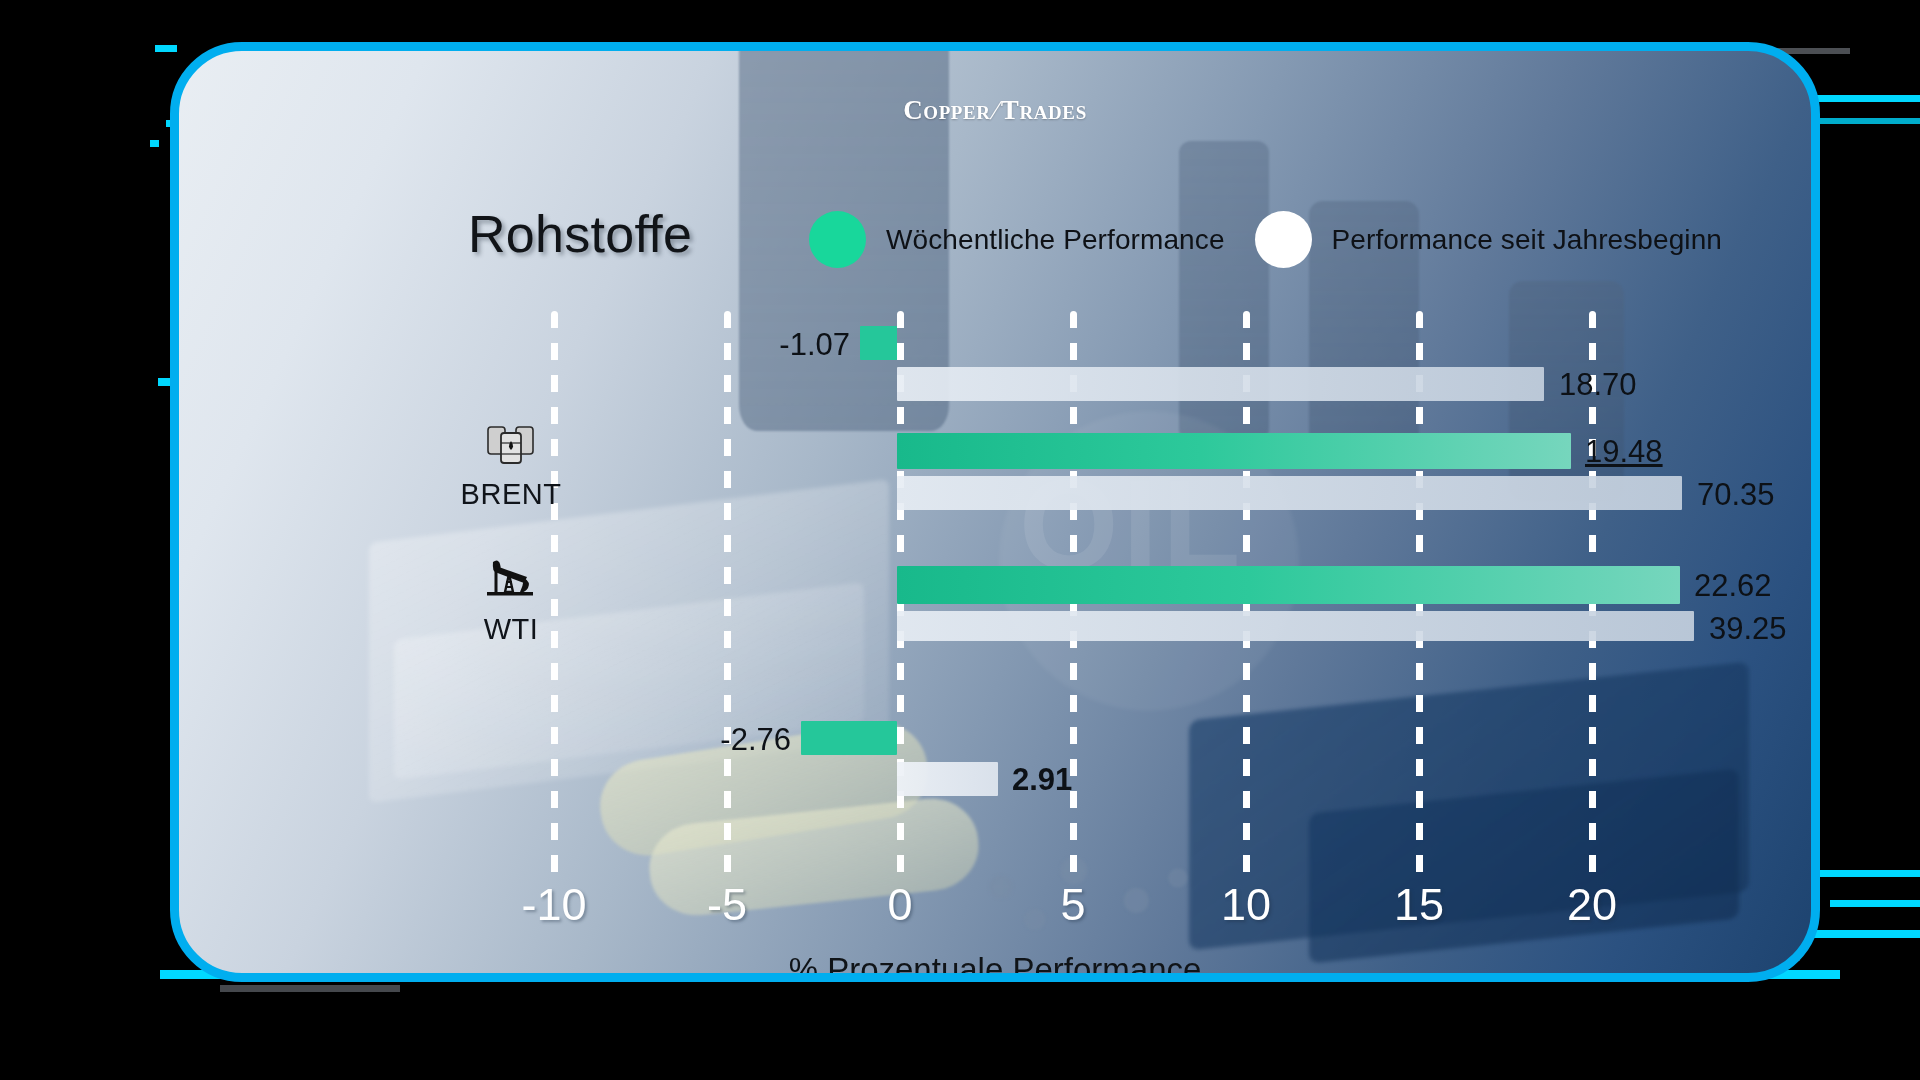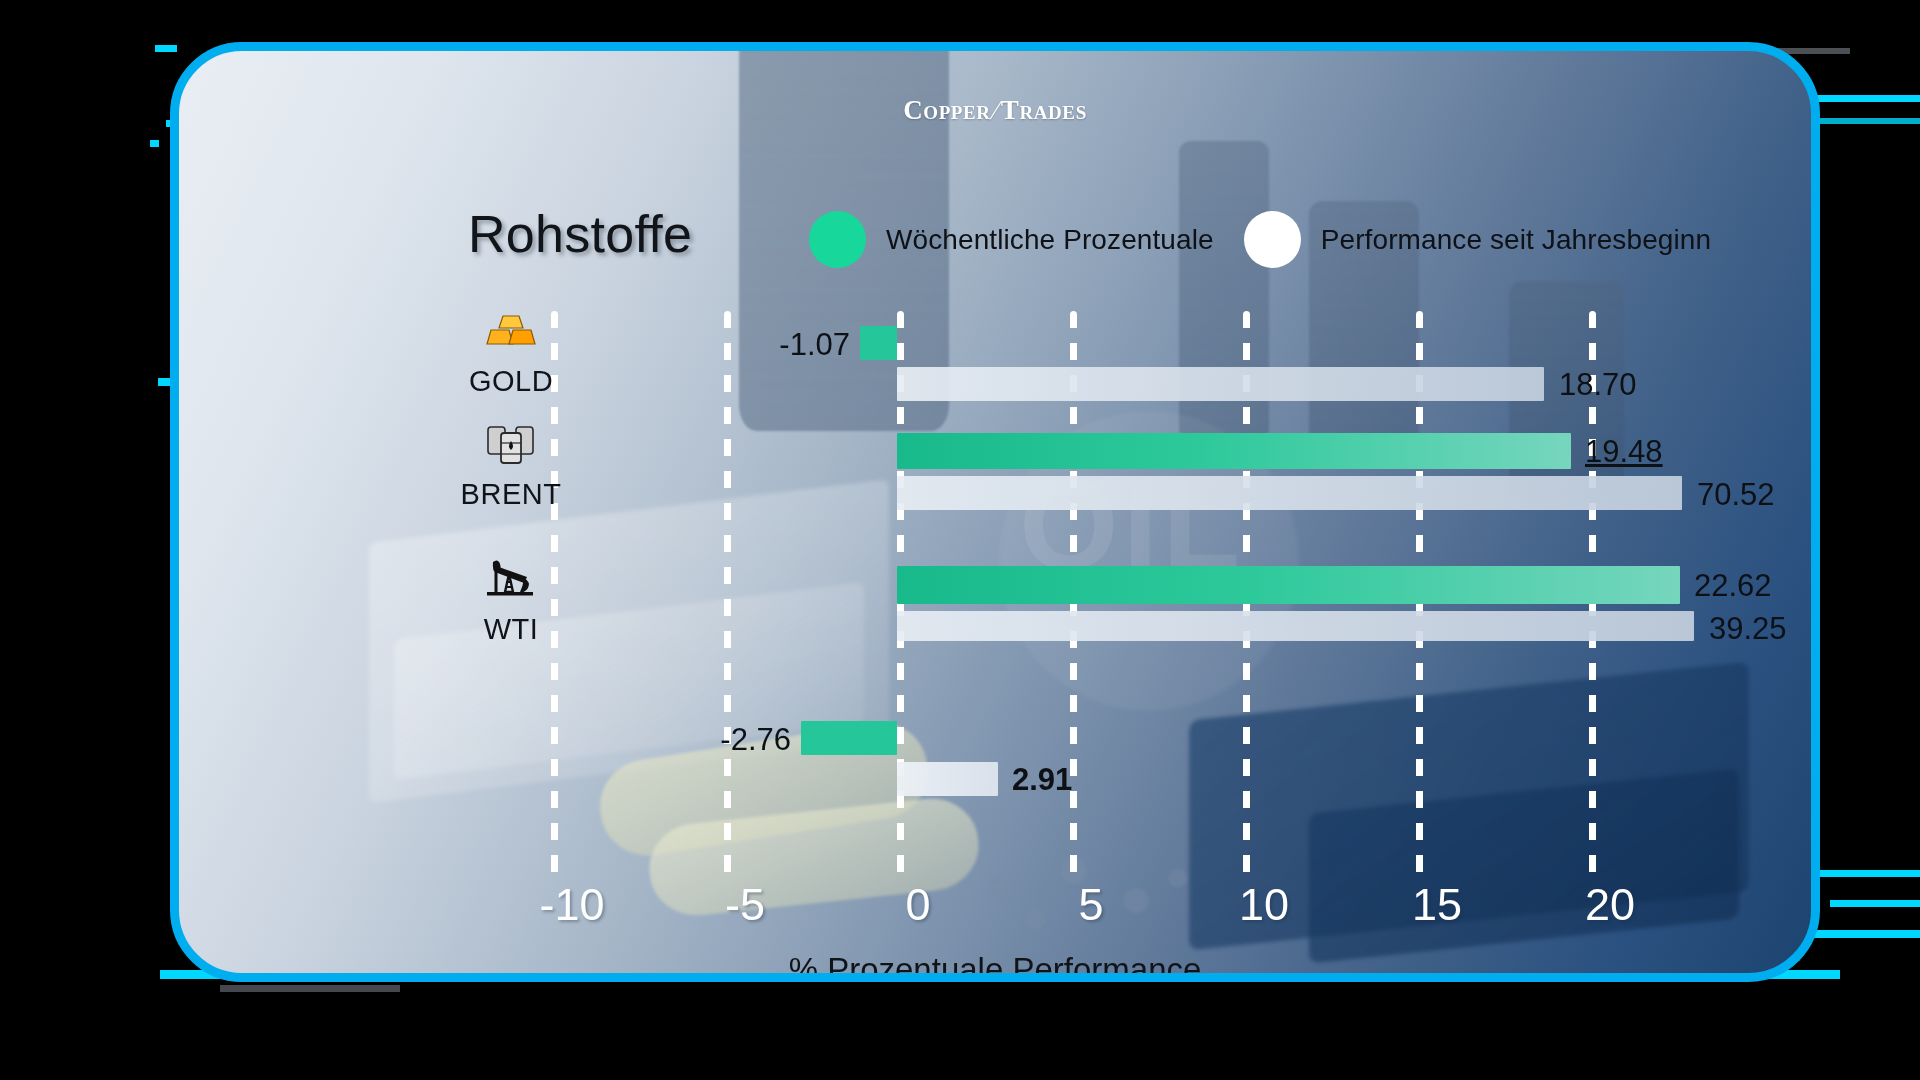--- a/index.html
+++ b/index.html
@@ -236,21 +236,21 @@
   .val {
     position: absolute;
     font-size: 31px;
     color: #0d1116;
     white-space: nowrap;
     line-height: 1;
   }
   .val.left  { text-align: right; }
 
   
-  .axis-ticks { position: absolute; left: 18px; top: 828px; width: 1650px; height: 60px; }
+  .axis-ticks { position: absolute; left: 0; top: 828px; width: 1650px; height: 60px; }
   .tick {
     position: absolute;
     font-size: 45px;
     color: #ffffff;
     transform: translateX(-50%);
     text-shadow: 2px 2px 3px rgba(30,45,65,.35);
   }
   .axis-title {
     position: absolute;
     left: 0; right: 0;
@@ -309,50 +309,40 @@
 
       <div class="brand-logo">
         <span>Copper</span><span class="slash">/</span><span>Trades</span>
       </div>
 
       <div class="chart-title">Rohstoffe</div>
 
       <div class="legend">
         <div class="legend-item">
           <span class="legend-dot weekly"></span>
-          <span class="legend-label">Wöchentliche Prozentuale</span>
+          <span class="legend-label">Wöchentliche Performance</span>
         </div>
         <div class="legend-item">
           <span class="legend-dot ytd"></span>
           <span class="legend-label">Performance seit Jahresbeginn</span>
         </div>
       </div>
 
       <div class="plot">
 
         <div class="gridline" style="left:372px"></div>
         <div class="gridline" style="left:545px"></div>
         <div class="gridline" style="left:718px"></div>
         <div class="gridline" style="left:891px"></div>
         <div class="gridline" style="left:1064px"></div>
         <div class="gridline" style="left:1237px"></div>
         <div class="gridline" style="left:1410px"></div>
 
         <div class="rowset">
 
-          <div class="cat-icon" style="top:10px;">
-            <div class="cat-glyph">
-              <svg width="52" height="40" viewBox="0 0 52 40" xmlns="http://www.w3.org/2000/svg">
-                <polygon points="18,4 34,4 38,16 14,16" fill="#FFC83D" stroke="#8a5a00" stroke-width="1.2"></polygon>
-                <polygon points="6,18 24,18 28,32 2,32" fill="#FFB21E" stroke="#8a5a00" stroke-width="1.2"></polygon>
-                <polygon points="28,18 46,18 50,32 24,32" fill="#FFA000" stroke="#8a5a00" stroke-width="1.2"></polygon>
-              </svg>
-            </div>
-            <div class="cat-name">GOLD</div>
-          </div>
 
           <div class="bar weeklysm" style="left:681px;top:25px;width:37px;height:34px;"></div>
           <div class="val left" style="left:481px;top:28px;width:190px;">-1.07</div>
 
           <div class="bar ytd" style="left:718px;top:66px;width:647px;height:34px;"></div>
           <div class="val" style="left:1380px;top:68px;">18.70</div>
 
           <div class="cat-icon" style="top:120px;">
             <div class="cat-glyph">
               <svg width="50" height="44" viewBox="0 0 50 44" xmlns="http://www.w3.org/2000/svg">
@@ -364,21 +354,21 @@
                 <path d="M25 20 q4 6 0 9 q-4 -3 0 -9z" fill="#111"></path>
               </svg>
             </div>
             <div class="cat-name">BRENT</div>
           </div>
 
           <div class="bar weekly" style="left:718px;top:132px;width:674px;height:36px;"></div>
           <div class="val" style="left:1406px;top:135px;text-decoration:underline;">19.48</div>
 
           <div class="bar ytd" style="left:718px;top:175px;width:785px;height:34px;"></div>
-          <div class="val" style="left:1518px;top:178px;">70.52</div>
+          <div class="val" style="left:1518px;top:178px;">70.35</div>
 
           <div class="cat-icon" style="top:255px;">
             <div class="cat-glyph">
               <svg width="56" height="44" viewBox="0 0 56 44" xmlns="http://www.w3.org/2000/svg">
                 <rect x="4" y="36" width="46" height="3.5" fill="#111"></rect>
                 <path d="M10 6 q5 -4 7 2 q2 6 -3 8 q-5 1 -4 -10z" fill="#111"></path>
                 <rect x="11.5" y="13" width="3" height="23" fill="#111"></rect>
                 <path d="M13 10 L44 21 L41 27 L12 16 z" fill="#111"></path>
                 <path d="M26 18 L30 36 L22 36 z" fill="none" stroke="#111" stroke-width="2.4"></path>
                 <path d="M23 26 L29 26 M22 31 L30 31" stroke="#111" stroke-width="1.8"></path>

